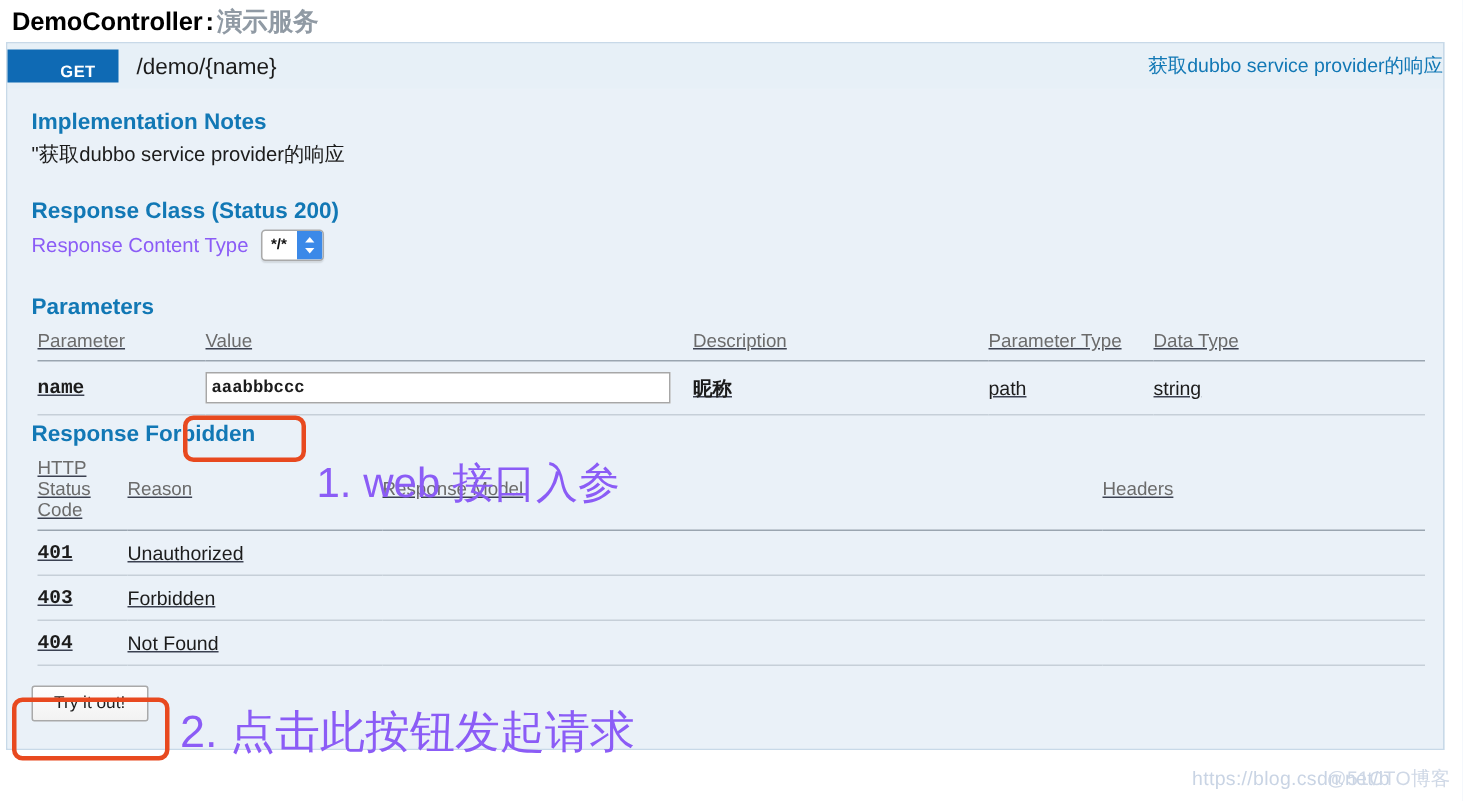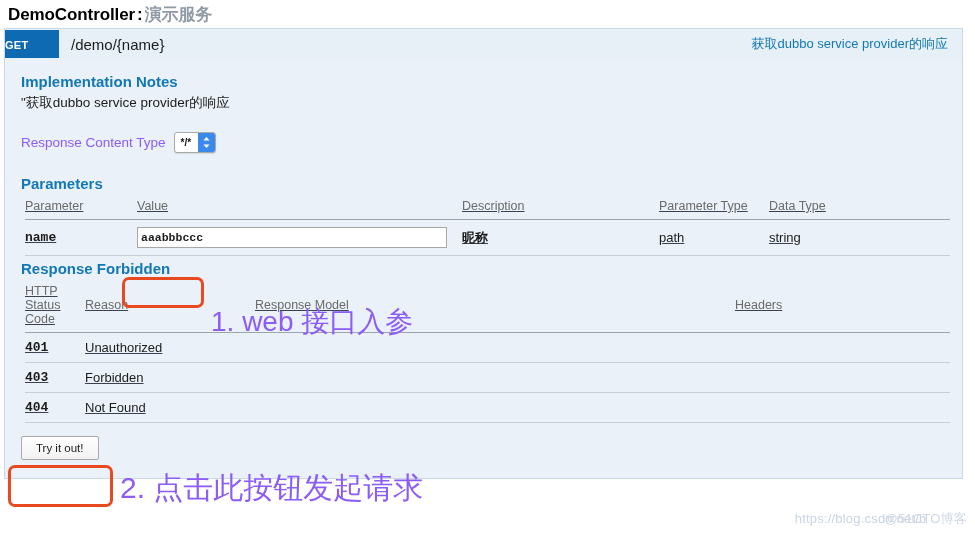--- a/index.html
+++ b/index.html
@@ -78,35 +78,37 @@
     background: #e7f0f7;
     position: relative;
   }
   .op-method {
     background: #0f6ab4;
     color: #ffffff;
     font-size: 11px;
     font-weight: bold;
     letter-spacing: 0.3px;
     width: 54px;
-    height: 28px;
+    height: 22px;
     line-height: 30px;
+    text-align: center;
     flex: 0 0 54px;
+    padding-left: 20px;
   }
   .op-path {
     font-size: 15px;
     color: #1c1c1c;
     padding-left: 12px;
     flex: 1 1 auto;
     white-space: nowrap;
   }
   .op-summary {
     color: #1278b5;
     font-size: 13px;
-    padding-right: 14px;
+    padding-right: 0;
     white-space: nowrap;
   }
 
   
   .op-content {
     background: #eaf1f8;
     padding: 14px 16px 18px 16px;
     box-sizing: border-box;
     position: relative;
   }
@@ -317,20 +319,21 @@
     <div class="op-method">GET</div>
     <div class="op-path">/demo/{name}</div>
     <div class="op-summary">获取dubbo service provider的响应</div>
   </div>
 
   <div class="op-content">
 
     <h4 class="section">Implementation Notes</h4>
     <p class="notes-text">"获取dubbo service provider的响应</p>
 
+    <h4 class="section rc-heading">Response Class (Status 200)</h4>
 
     <div class="content-type-row">
       <span class="content-type-label">Response Content Type</span>
       <span class="ct-select">
         <span class="ct-value">*/*</span>
         <span class="ct-arrow">
           <svg width="11" height="15" viewBox="0 0 11 15" aria-hidden="true">
             <path d="M5.5 2 L8.6 5.6 L2.4 5.6 Z" fill="#ffffff"></path>
             <path d="M5.5 13 L2.4 9.4 L8.6 9.4 Z" fill="#ffffff"></path>
           </svg>

